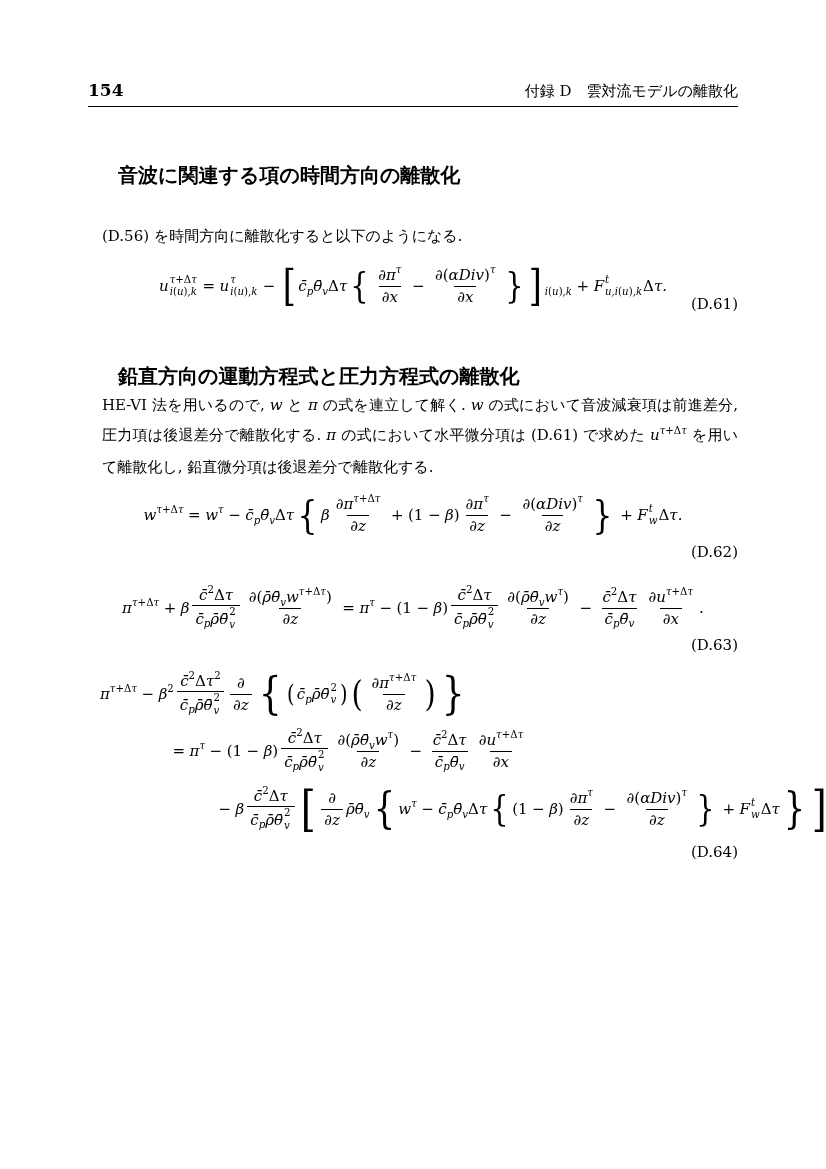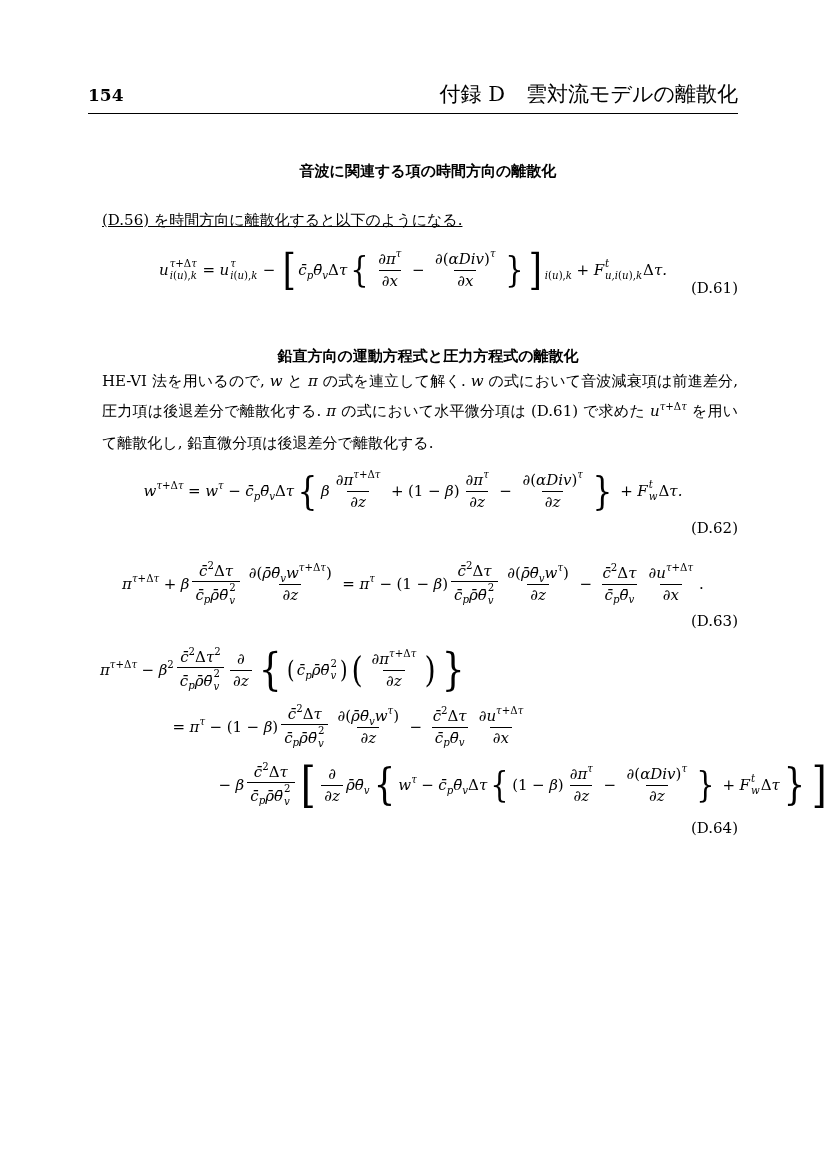--- a/index.html
+++ b/index.html
@@ -9,36 +9,36 @@
     font-family:"DejaVu Serif","Liberation Serif",serif;
     color:#000;
   }
   
   .pagehead {
     position:absolute; left:88px; top:80px; width:650px;
     display:flex; justify-content:space-between; align-items:baseline;
     border-bottom:1.5px solid #000; padding-bottom:5px;
   }
   .pagenum { font-weight:bold; font-size:17px; }
-  .runhead { font-size:21px; }
+  .runhead { font-size:15px; }
 
   
   .content { position:absolute; left:88px; top:148px; width:650px; }
   h4.h {
     font-family:Liberation Sans, sans-serif;
-    font-size:15px; font-weight:bold; margin-left:30px;text-align:center;
+    font-size:20px; font-weight:bold; margin-left:30px;
   }
   #h-sound { margin-top:14px; }
   #h-horiz { margin-top:29px; }
   #h-vert  { margin-top:54px; }
   .para {
     font-size:15px; line-height:30px; text-align:justify;
     margin-left:14px; width:636px;
   }
-  #p1 { margin-top:24px;text-decoration:underline; }
+  #p1 { margin-top:32px; }
   #p2 { }
   #p3 { margin-top:24px; }
 
   
   .eqblock { position:relative; }
   #eq61 { margin-top:12px; }
   #eq62 { margin-top:10px; }
   #eq63 { margin-top:24px; }
   #eq64 { margin-top:12px; }
   .eqline {

